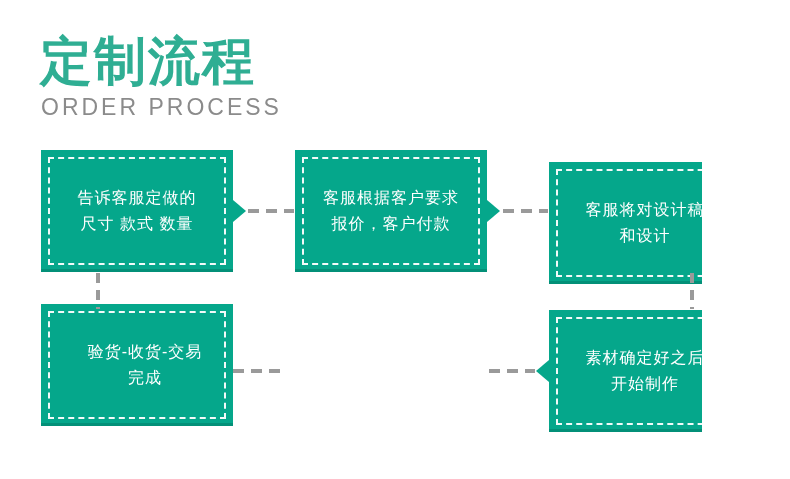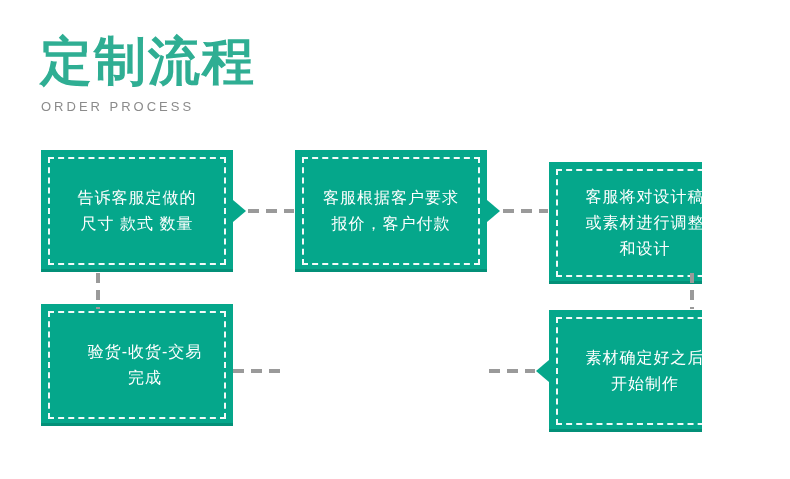--- a/index.html
+++ b/index.html
@@ -23,21 +23,21 @@
     line-height: 54px;
     font-weight: 700;
     color: #2fae93;
     letter-spacing: 2px;
     white-space: nowrap;
   }
   .subtitle {
     position: absolute;
     left: 41px;
     top: 96px;
-    font-size: 13px;
+    font-size: 23px;
     line-height: 22px;
     color: #8b8b8b;
     letter-spacing: 3px;
     white-space: nowrap;
   }
 
   
   .box {
     position: absolute;
     width: 192px;
@@ -127,21 +127,20 @@
   <div class="box pos-r1c2">
     <span class="frame"></span>
     <div class="line">客服根据客户要求</div>
     <div class="line">报价，客户付款</div>
     <span class="arrow-right"></span>
   </div>
 
   <div class="box pos-r1c3">
     <span class="frame"></span>
     <div class="line">客服将对设计稿</div>
-    <div class="line">或素材进行调整</div>
     <div class="line">和设计</div>
     <span class="arrow-right"></span>
   </div>
 
   <div class="box pos-r2c1">
     <span class="frame"></span>
     <div class="line">验货-收货-交易</div>
     <div class="line">完成</div>
   </div>
 

